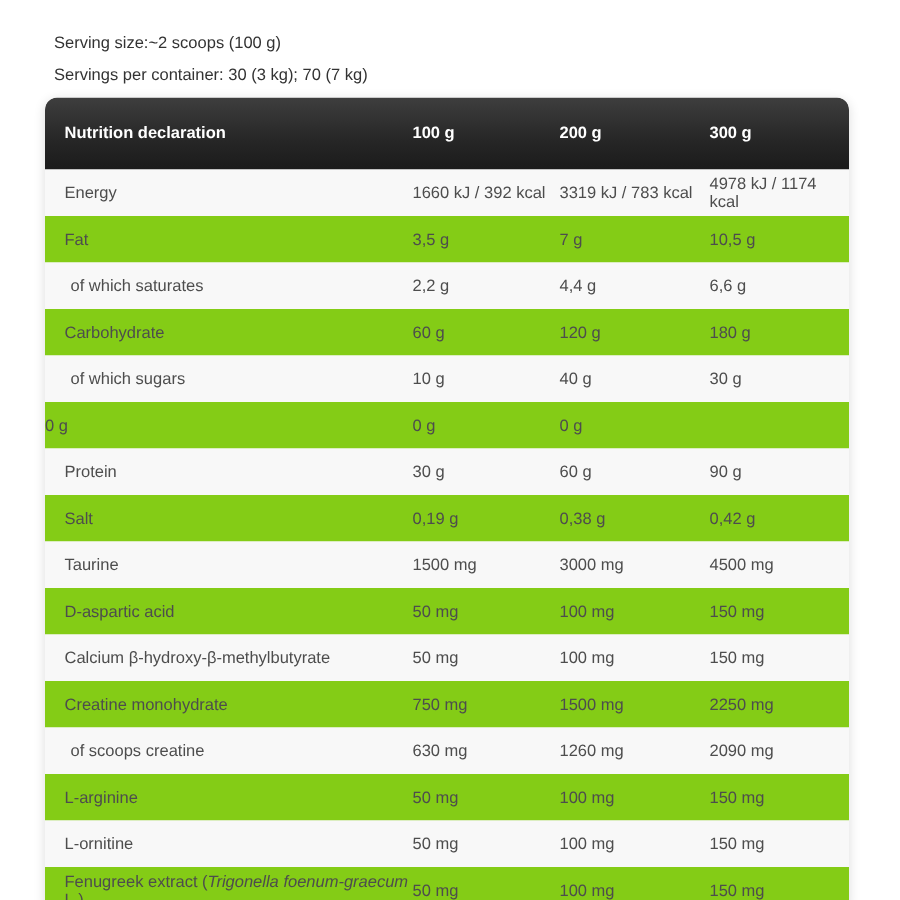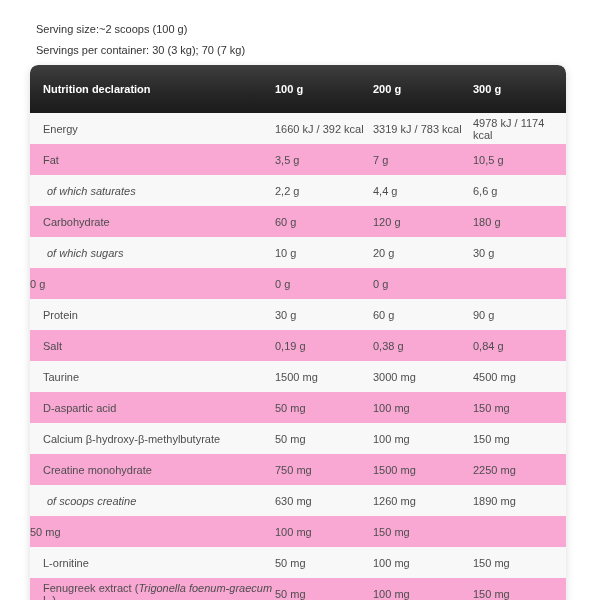--- a/index.html
+++ b/index.html
@@ -37,25 +37,25 @@
     border-radius: 8px 8px 0 0;
   }
   .thead .th.label-col { padding-left: 13px; }
   .tr {
     display: grid;
     grid-template-columns: 245px 98px 100px 93px;
     align-items: center;
     height: 31px;
     font-size: 11px;
     color: #4d4d4d;
-    background: #f9a8d4;
+    background: #84cc16;
   }
   .tr.stripe { background: #f8f8f8; }
   .tr .td.label-col { padding-left: 13px; }
-  .tr.indent .td.label-col { padding-left: 17px; font-style: italic; }
+  .tr.indent .td.label-col { padding-left: 17px; }
   .td .latin { font-style: italic; }
 </style>
 </head>
 <body>
 
 <div class="top-info">
   <p class="info-line">Serving size:~2 scoops (100 g)</p>
   <p class="info-line">Servings per container: 30 (3 kg); 70 (7 kg)</p>
 </div>
 
@@ -91,42 +91,42 @@
   <div class="tr">
     <div class="td label-col">Carbohydrate</div>
     <div class="td">60 g</div>
     <div class="td">120 g</div>
     <div class="td">180 g</div>
   </div>
 
   <div class="tr stripe indent">
     <div class="td label-col">of which sugars</div>
     <div class="td">10 g</div>
-    <div class="td">20 g</div>
+    <div class="td">40 g</div>
     <div class="td">30 g</div>
   </div>
 
   <div class="tr">
     <div class="td">0 g</div>
     <div class="td">0 g</div>
     <div class="td">0 g</div>
   </div>
 
   <div class="tr stripe">
     <div class="td label-col">Protein</div>
     <div class="td">30 g</div>
     <div class="td">60 g</div>
     <div class="td">90 g</div>
   </div>
 
   <div class="tr">
     <div class="td label-col">Salt</div>
     <div class="td">0,19 g</div>
     <div class="td">0,38 g</div>
-    <div class="td">0,84 g</div>
+    <div class="td">0,42 g</div>
   </div>
 
   <div class="tr stripe">
     <div class="td label-col">Taurine</div>
     <div class="td">1500 mg</div>
     <div class="td">3000 mg</div>
     <div class="td">4500 mg</div>
   </div>
 
   <div class="tr">
@@ -147,24 +147,25 @@
     <div class="td label-col">Creatine monohydrate</div>
     <div class="td">750 mg</div>
     <div class="td">1500 mg</div>
     <div class="td">2250 mg</div>
   </div>
 
   <div class="tr stripe indent">
     <div class="td label-col">of scoops creatine</div>
     <div class="td">630 mg</div>
     <div class="td">1260 mg</div>
-    <div class="td">1890 mg</div>
+    <div class="td">2090 mg</div>
   </div>
 
   <div class="tr">
+    <div class="td label-col">L-arginine</div>
     <div class="td">50 mg</div>
     <div class="td">100 mg</div>
     <div class="td">150 mg</div>
   </div>
 
   <div class="tr stripe">
     <div class="td label-col">L-ornitine</div>
     <div class="td">50 mg</div>
     <div class="td">100 mg</div>
     <div class="td">150 mg</div>

